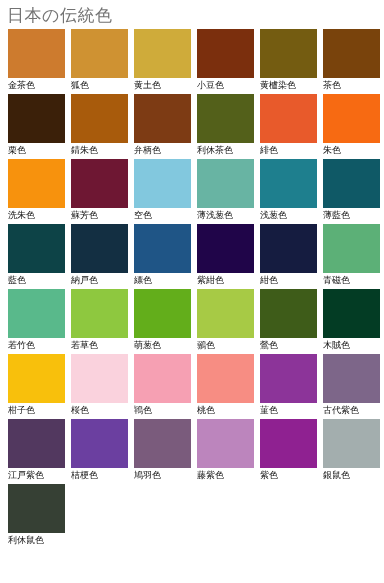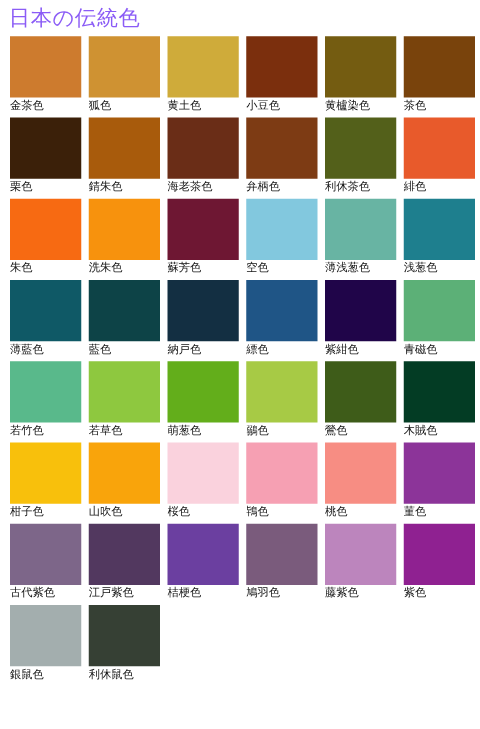--- a/index.html
+++ b/index.html
@@ -22,21 +22,21 @@
     padding: 0 0 0 0;
     background: #ffffff;
   }
   #page-title {
     font-size: 17px;
     line-height: 20px;
     font-weight: normal;
     margin: 0;
     padding: 5px 0 4px 7px;
     letter-spacing: 0.5px;
-    color: #8b5cf6;
+    color: #737373;
     font-family: "DejaVu Serif", "Liberation Serif", serif;
   }
   #palette-grid {
     display: grid;
     grid-template-columns: repeat(6, 57px);
     column-gap: 6px;
     row-gap: 0px;
     padding-left: 8px;
   }
   .swatch-cell {
@@ -93,24 +93,20 @@
       </div>
       <div class="swatch-cell">
         <span class="swatch-chip" title="栗色" style="background-color: rgb(59, 32, 9);"></span>
         <span class="swatch-label">栗色</span>
       </div>
       <div class="swatch-cell">
         <span class="swatch-chip" title="錆朱色" style="background-color: rgb(168, 91, 12);"></span>
         <span class="swatch-label">錆朱色</span>
       </div>
       <div class="swatch-cell">
-        <span class="swatch-chip" title="海老茶色" style="background-color: rgb(106, 45, 23);"></span>
-        <span class="swatch-label">海老茶色</span>
-      </div>
-      <div class="swatch-cell">
         <span class="swatch-chip" title="弁柄色" style="background-color: rgb(125, 59, 20);"></span>
         <span class="swatch-label">弁柄色</span>
       </div>
       <div class="swatch-cell">
         <span class="swatch-chip" title="利休茶色" style="background-color: rgb(83, 96, 26);"></span>
         <span class="swatch-label">利休茶色</span>
       </div>
       <div class="swatch-cell">
         <span class="swatch-chip" title="緋色" style="background-color: rgb(232, 90, 43);"></span>
         <span class="swatch-label">緋色</span>
@@ -153,20 +149,24 @@
       </div>
       <div class="swatch-cell">
         <span class="swatch-chip" title="縹色" style="background-color: rgb(31, 85, 134);"></span>
         <span class="swatch-label">縹色</span>
       </div>
       <div class="swatch-cell">
         <span class="swatch-chip" title="紫紺色" style="background-color: rgb(32, 5, 73);"></span>
         <span class="swatch-label">紫紺色</span>
       </div>
       <div class="swatch-cell">
+        <span class="swatch-chip" title="紺色" style="background-color: rgb(21, 28, 64);"></span>
+        <span class="swatch-label">紺色</span>
+      </div>
+      <div class="swatch-cell">
         <span class="swatch-chip" title="青磁色" style="background-color: rgb(92, 176, 119);"></span>
         <span class="swatch-label">青磁色</span>
       </div>
       <div class="swatch-cell">
         <span class="swatch-chip" title="若竹色" style="background-color: rgb(89, 185, 139);"></span>
         <span class="swatch-label">若竹色</span>
       </div>
       <div class="swatch-cell">
         <span class="swatch-chip" title="若草色" style="background-color: rgb(142, 200, 63);"></span>
         <span class="swatch-label">若草色</span>
@@ -183,24 +183,20 @@
         <span class="swatch-chip" title="鶯色" style="background-color: rgb(62, 92, 25);"></span>
         <span class="swatch-label">鶯色</span>
       </div>
       <div class="swatch-cell">
         <span class="swatch-chip" title="木賊色" style="background-color: rgb(3, 60, 36);"></span>
         <span class="swatch-label">木賊色</span>
       </div>
       <div class="swatch-cell">
         <span class="swatch-chip" title="柑子色" style="background-color: rgb(248, 192, 12);"></span>
         <span class="swatch-label">柑子色</span>
-      </div>
-      <div class="swatch-cell">
-        <span class="swatch-chip" title="山吹色" style="background-color: rgb(249, 164, 11);"></span>
-        <span class="swatch-label">山吹色</span>
       </div>
       <div class="swatch-cell">
         <span class="swatch-chip" title="桜色" style="background-color: rgb(250, 210, 221);"></span>
         <span class="swatch-label">桜色</span>
       </div>
       <div class="swatch-cell">
         <span class="swatch-chip" title="鴇色" style="background-color: rgb(246, 160, 179);"></span>
         <span class="swatch-label">鴇色</span>
       </div>
       <div class="swatch-cell">

